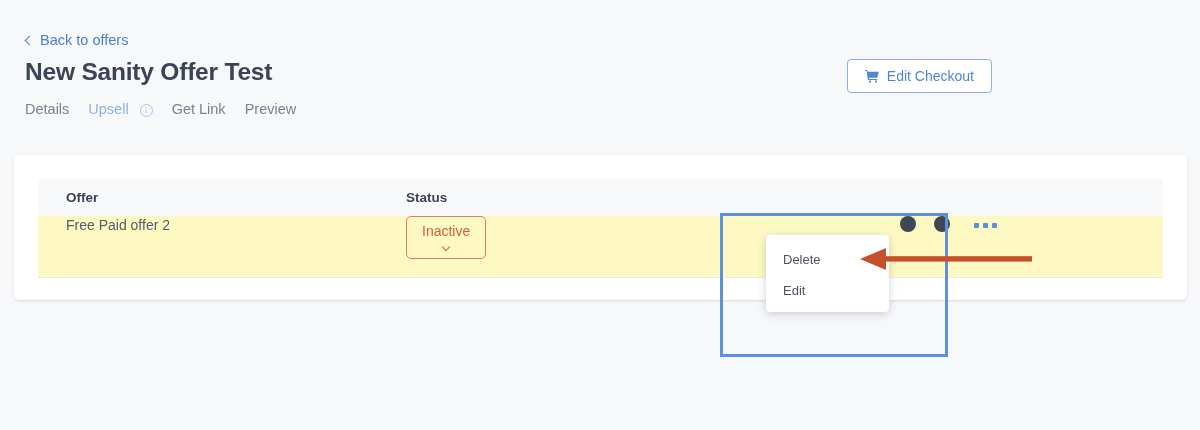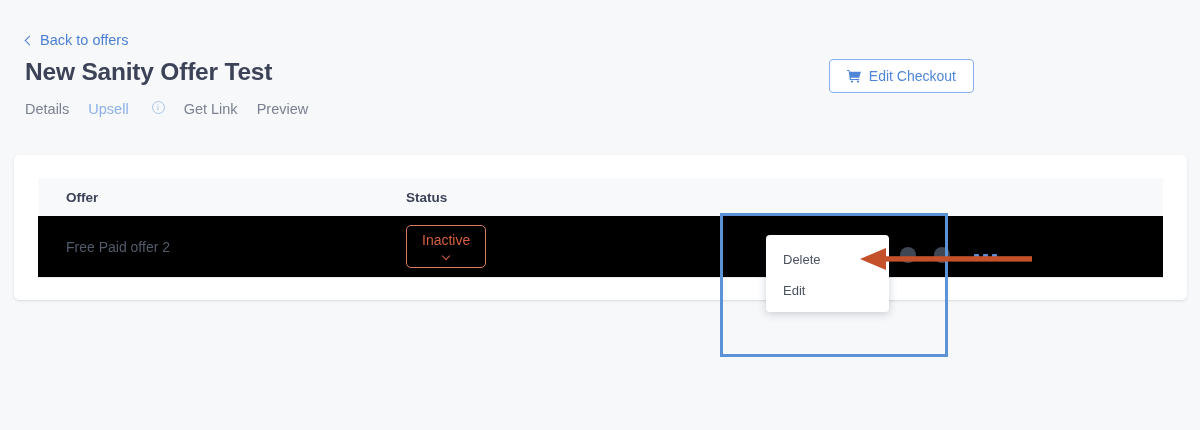--- a/index.html
+++ b/index.html
@@ -41,35 +41,35 @@
   }
 
   .tabs {
     position: absolute;
     left: 25px; top: 101px;
     display: flex; align-items: center;
     gap: 19px;
     font-size: 14.5px;
   }
   .tab { color: #7a8190; cursor: pointer; white-space: nowrap; }
-  .tab.active { color: #8cb0e8; display: flex; align-items: flex-start; gap: 23px; }
+  .tab.active { color: #8cb0e8; display: flex; align-items: flex-end; gap: 11px; }
   .info-icon {
     display: inline-flex; align-items: center; justify-content: center;
     width: 13px; height: 13px;
     border: 1px solid #a9c3e8;
     border-radius: 50%;
     font-size: 9px; line-height: 1;
     color: #a9c3e8;
     font-family: "Liberation Serif", serif;
     cursor: pointer;
   }
 
   .edit-checkout-btn {
     position: absolute;
-    right: 34px; top: 59px;
+    right: 16px; top: 59px;
     display: flex; align-items: center; gap: 8px;
     padding: 8px 17px;
     border: 1px solid #89b0ec;
     border-radius: 4px;
     background: #ffffff;
     color: #5086d8;
     font-size: 14px;
     cursor: pointer;
   }
   .cart-icon { display: inline-block; width: 14px; height: 13px; }
@@ -89,22 +89,22 @@
     width: 1125px;
     background: #f8f9fb;
   }
   .thead {
     height: 38px;
     display: flex; align-items: center;
     background: #f8f9fb;
   }
   .tbody-row {
     height: 62px;
-    display: flex; align-items: center;
-    background: #000000;
+    display: flex; 
+    background: #fef9c3;
     border-bottom: 1px solid #e8eaee;
   }
   .col-offer   { width: 368px; padding-left: 28px; }
   .col-status  { width: 396px; }
   .col-actions { width: 361px; text-align: center; position: relative; }
 
   .th {
     font-size: 13.5px;
     font-weight: bold;
     color: #3c4257;

